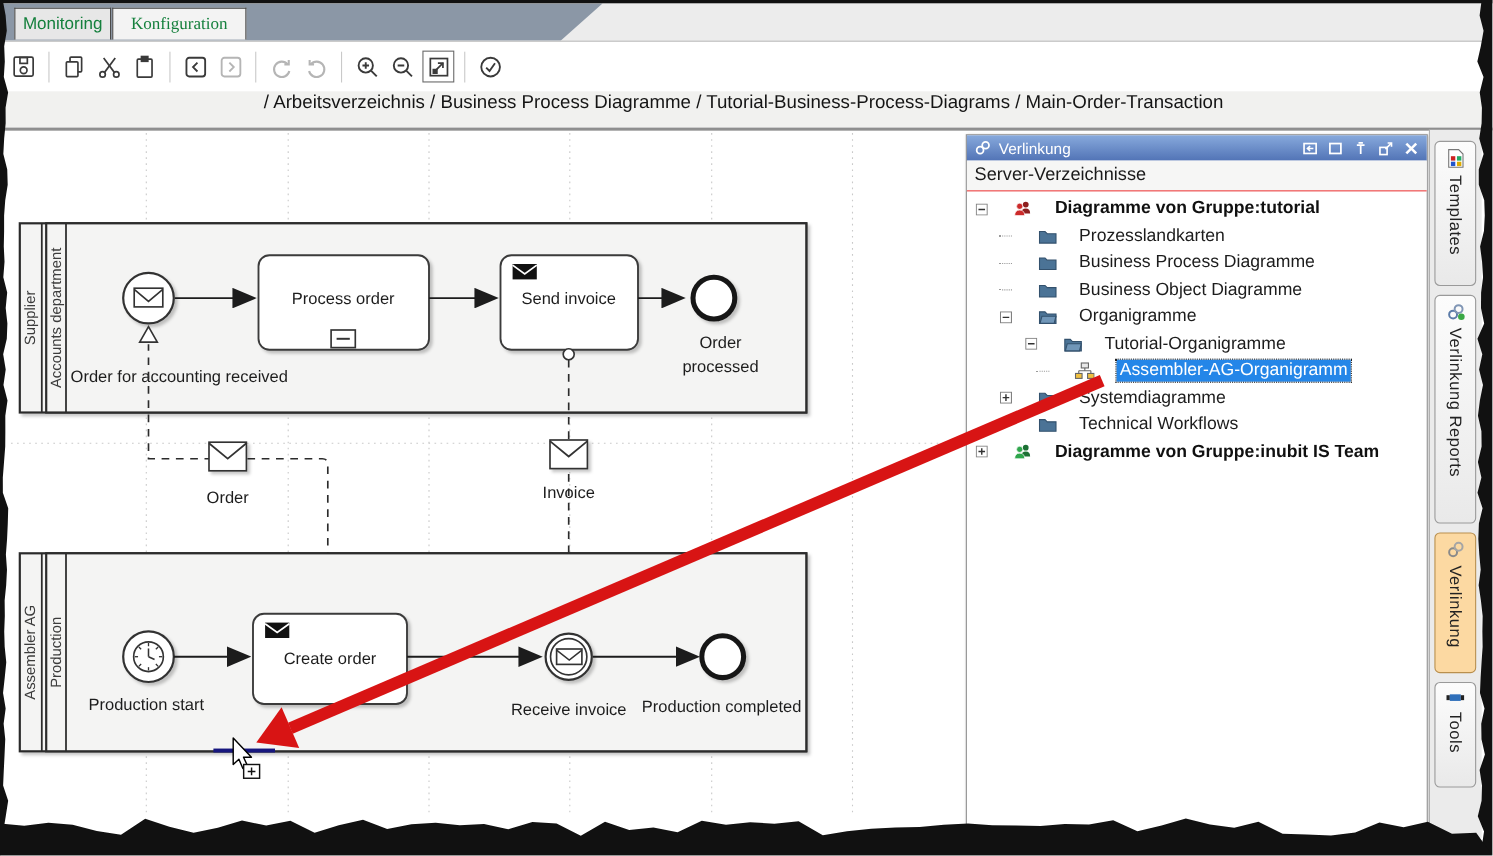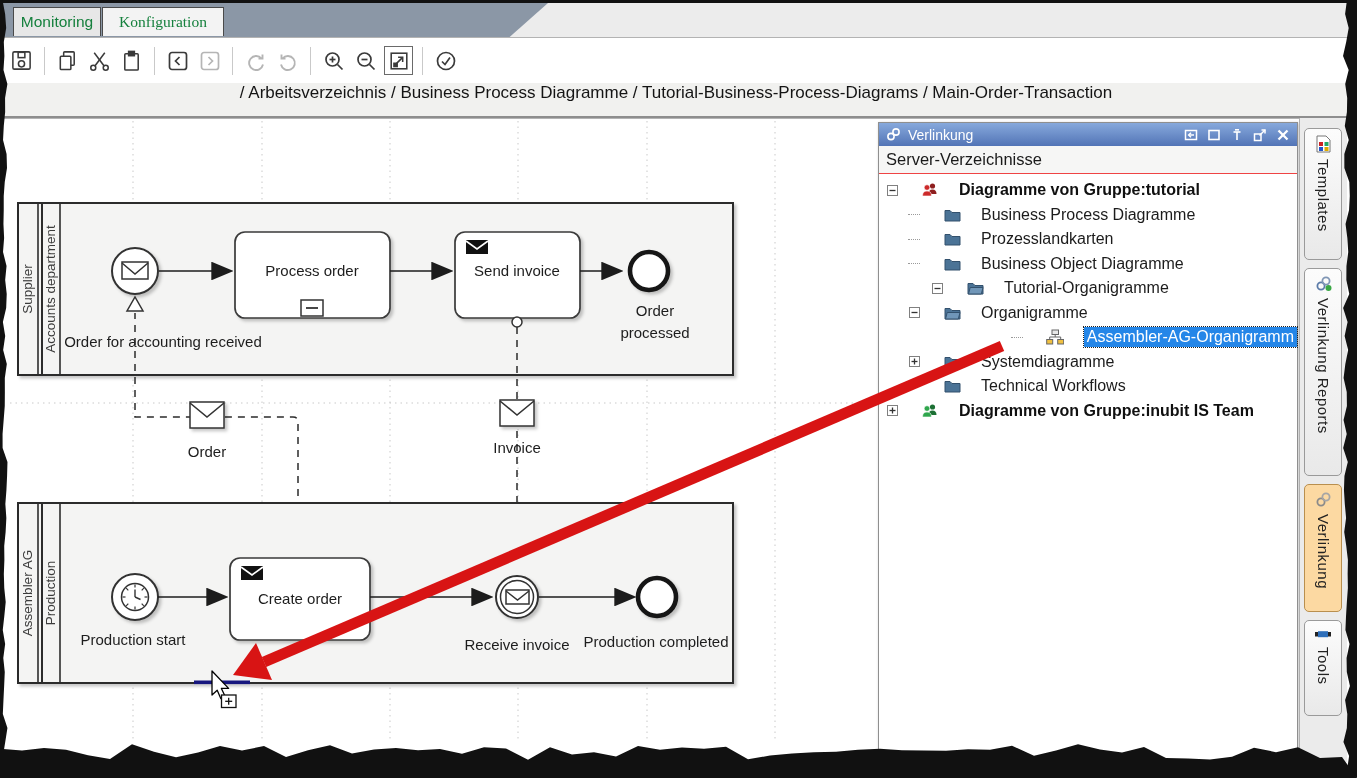--- a/index.html
+++ b/index.html
@@ -53,21 +53,21 @@
     padding-left:7px;font-size:16.5px;color:#1a1a1a;}
   .tree{padding-top:4px;}
   .trow{height:24.5px;display:flex;align-items:center;gap:19px;font-size:16px;color:#1c1c1c;}
   .trow .slot{width:18px;display:flex;align-items:center;justify-content:center;flex:none;}
   .trow .ticon{width:20px;display:flex;align-items:center;justify-content:center;flex:none;}
   .trow .tlabel{white-space:nowrap;}
   .trow .bold{font-weight:bold;color:#101010;}
   .lvl0{padding-left:4px;}
   .lvl1{padding-left:26px;}
   .lvl2{padding-left:49px;}
-  .lvl3{padding-left:60px;justify-content:flex-end;}
+  .lvl3{padding-left:60px;}
   .sel{background:#2486e8;color:#fff;outline:1px dotted #222;padding:1px 3px;}
   .dotty{width:12px;border-top:1px dotted #9a9a9a;}
 
   
   .sidestrip{position:absolute;left:1299px;top:118px;width:48px;height:644px;background:#ebebeb;border-left:1px solid #b0b0b0;box-sizing:border-box;}
   .sidetab{position:absolute;left:4px;width:38px;border:1px solid #9a9a9a;border-radius:5px;
     background:linear-gradient(#fcfcfc,#e9e9e9);display:flex;flex-direction:column;align-items:center;
     padding-top:6px;box-sizing:border-box;gap:6px;}
   .sidetab .vtext{writing-mode:vertical-rl;font-size:15px;color:#222;letter-spacing:.5px;}
   .sidetab.active{background:#fcd9a2;border-color:#b98f4e;}
@@ -383,77 +383,77 @@
 
       <div class="trow lvl1">
         <span class="slot">
             <span class="dotty"></span>
           </span>
         <span class="ticon">
           <svg width="17" height="14" viewBox="0 0 17 14">
               <path d="M1,2.5 L6,2.5 L8,4.5 L16,4.5 L16,13 L1,13 Z" fill="#4b7396" stroke="#33516d"></path>
             </svg>
           </span>
+        <span class="tlabel">Prozesslandkarten</span>
+      </div>
+
+      <div class="trow lvl1">
+        <span class="slot">
+            <span class="dotty"></span>
+          </span>
+        <span class="ticon">
+          <svg width="17" height="14" viewBox="0 0 17 14">
+              <path d="M1,2.5 L6,2.5 L8,4.5 L16,4.5 L16,13 L1,13 Z" fill="#4b7396" stroke="#33516d"></path>
+            </svg>
+          </span>
         <span class="tlabel">Business Process Diagramme</span>
       </div>
 
       <div class="trow lvl1">
         <span class="slot">
             <span class="dotty"></span>
           </span>
         <span class="ticon">
           <svg width="17" height="14" viewBox="0 0 17 14">
               <path d="M1,2.5 L6,2.5 L8,4.5 L16,4.5 L16,13 L1,13 Z" fill="#4b7396" stroke="#33516d"></path>
             </svg>
           </span>
-        <span class="tlabel">Prozesslandkarten</span>
+        <span class="tlabel">Business Object Diagramme</span>
       </div>
 
       <div class="trow lvl1">
-        <span class="slot">
-            <span class="dotty"></span>
-          </span>
-        <span class="ticon">
-          <svg width="17" height="14" viewBox="0 0 17 14">
-              <path d="M1,2.5 L6,2.5 L8,4.5 L16,4.5 L16,13 L1,13 Z" fill="#4b7396" stroke="#33516d"></path>
-            </svg>
-          </span>
-        <span class="tlabel">Business Object Diagramme</span>
-      </div>
-
-      <div class="trow lvl2">
         <span class="slot">
           <svg width="11" height="11" viewBox="0 0 11 11">
               <rect x="0.5" y="0.5" width="10" height="10" fill="#fff" stroke="#808080"></rect>
               <line x1="2.5" y1="5.5" x2="8.5" y2="5.5" stroke="#333" stroke-width="1.3"></line>
             </svg>
           </span>
         <span class="ticon">
           <svg width="17" height="14" viewBox="0 0 17 14">
               <path d="M1,2.5 L6,2.5 L8,4.5 L16,4.5 L16,13 L1,13 Z" fill="#4b7396" stroke="#33516d"></path>
               <path d="M3.2,6.5 L16,6.5 L14.3,13 L1.5,13 Z" fill="#7096b8" stroke="#33516d"></path>
             </svg>
           </span>
-        <span class="tlabel">Tutorial-Organigramme</span>
-      </div>
-
-      <div class="trow lvl1">
+        <span class="tlabel">Organigramme</span>
+      </div>
+
+      <div class="trow lvl2">
         <span class="slot">
           <svg width="11" height="11" viewBox="0 0 11 11">
               <rect x="0.5" y="0.5" width="10" height="10" fill="#fff" stroke="#808080"></rect>
               <line x1="2.5" y1="5.5" x2="8.5" y2="5.5" stroke="#333" stroke-width="1.3"></line>
             </svg>
           </span>
         <span class="ticon">
           <svg width="17" height="14" viewBox="0 0 17 14">
               <path d="M1,2.5 L6,2.5 L8,4.5 L16,4.5 L16,13 L1,13 Z" fill="#4b7396" stroke="#33516d"></path>
               <path d="M3.2,6.5 L16,6.5 L14.3,13 L1.5,13 Z" fill="#7096b8" stroke="#33516d"></path>
             </svg>
           </span>
-        <span class="tlabel">Organigramme</span>
+        <span class="tlabel">Tutorial-Organigramme</span>
       </div>
 
       <div class="trow lvl3">
         <span class="slot">
             <span class="dotty"></span>
           </span>
         <span class="ticon">
           <svg width="18" height="17" viewBox="0 0 18 17" fill="none" stroke="#666">
             <rect x="6" y="1" width="6.5" height="4.5" fill="#e8e8e8"></rect>
               <line x1="9.2" y1="5.5" x2="9.2" y2="8"></line>

